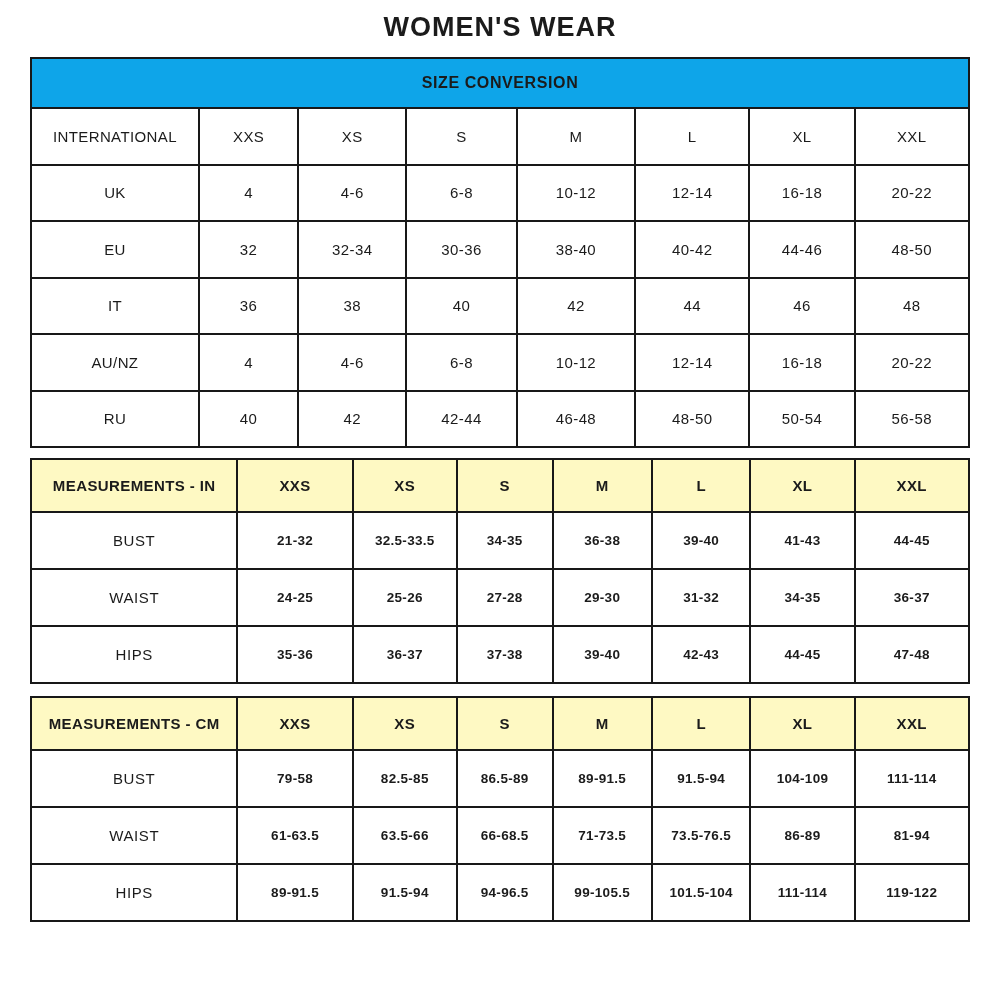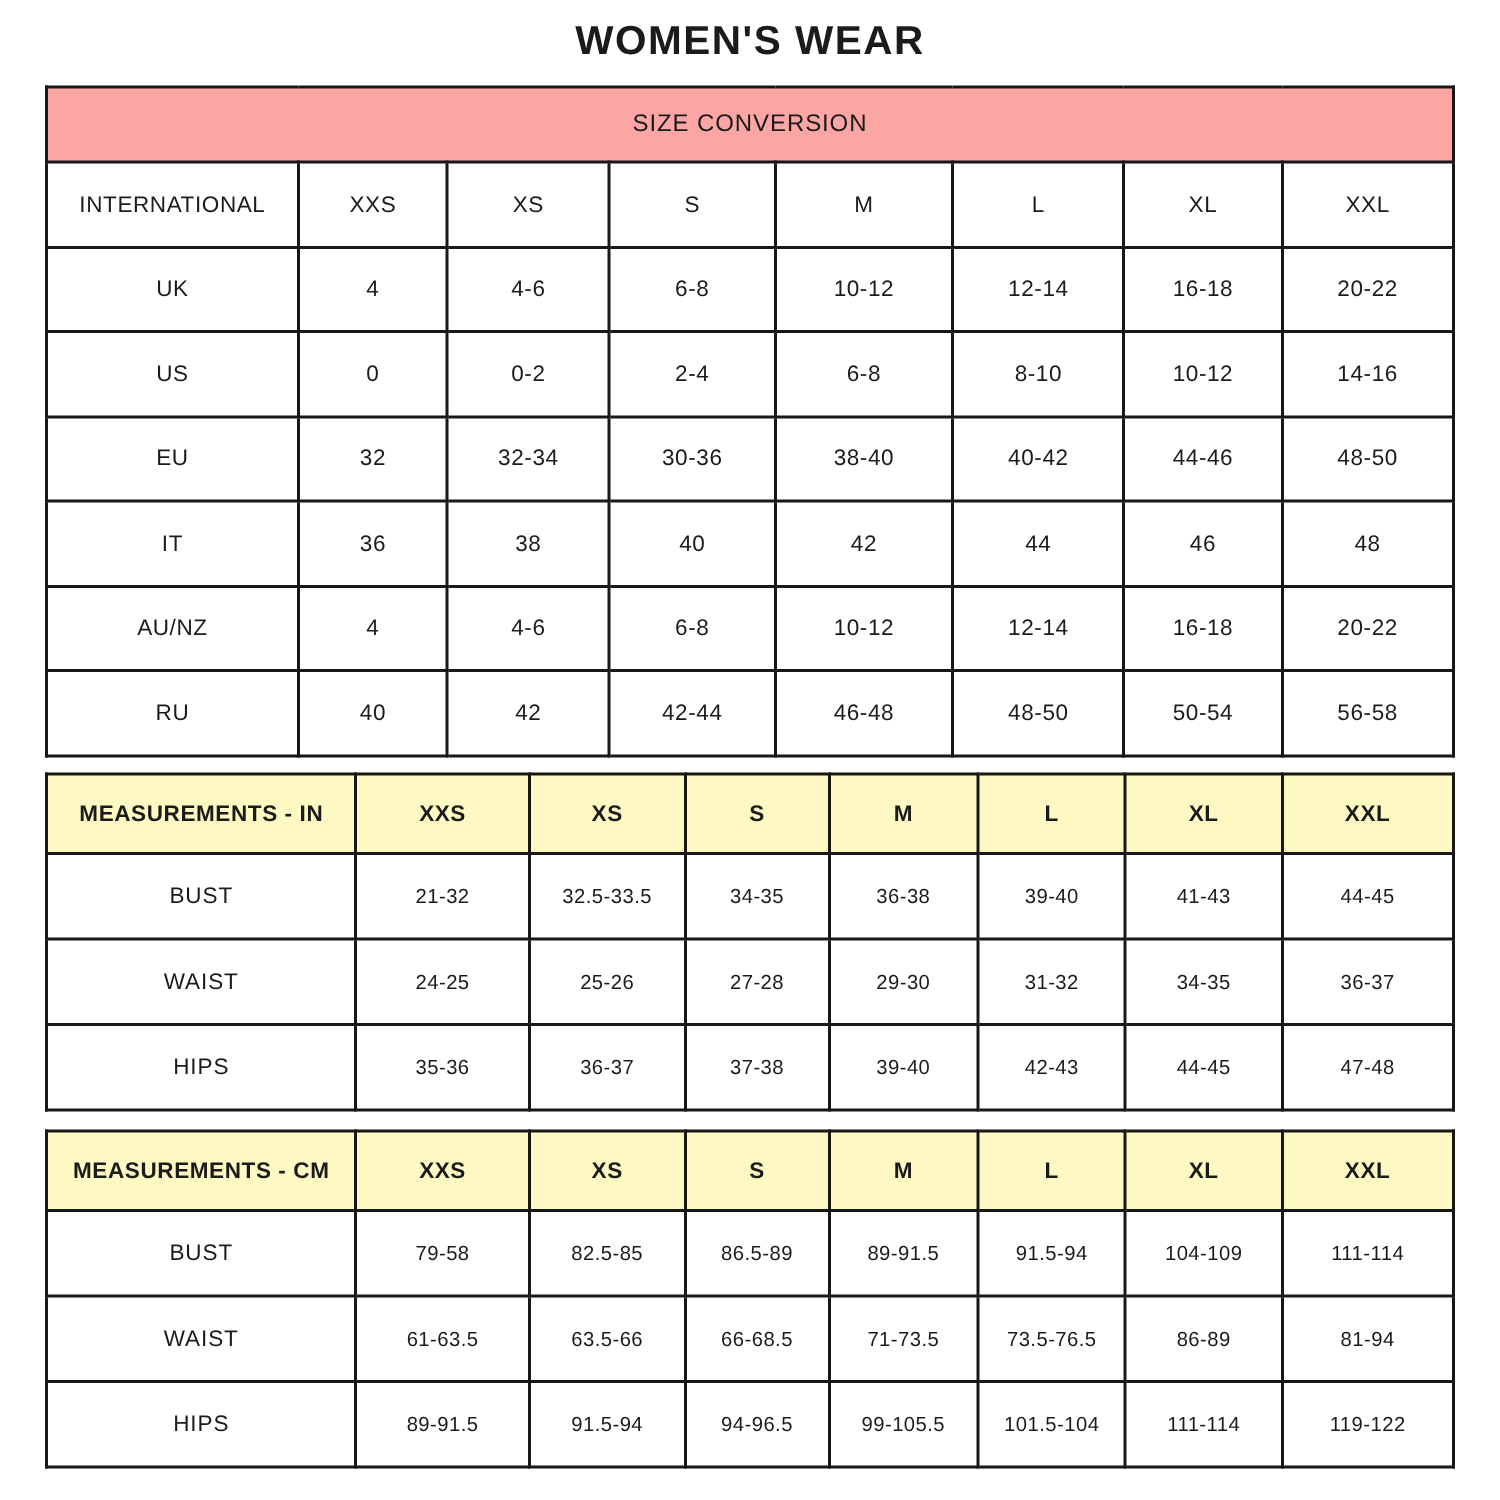--- a/index.html
+++ b/index.html
@@ -34,24 +34,24 @@
     border: 2px solid #181818;
     text-align: center;
     vertical-align: middle;
     color: #1b1b1b;
     background: #ffffff;
     padding: 0 2px;
   }
   
   table.conv { margin-bottom: 10px; }
   table.conv th.banner {
-    background: #fca5a5;
+    background: #0ea5e9;
     height: 50px;
     font-size: 16px;
-    font-weight: 400;
+    font-weight: 700;
     letter-spacing: 0.6px;
   }
   table.conv td {
     height: 56.5px;
     font-size: 15px;
     font-weight: 400;
     letter-spacing: 0.4px;
   }
   
   table.meas { margin-bottom: 12px; }
@@ -64,21 +64,21 @@
   }
   table.meas td.rowlabel {
     font-size: 15px;
     font-weight: 400;
     letter-spacing: 0.6px;
     border-radius: 12px;
   }
   table.meas td {
     height: 57px;
     font-size: 13.5px;
-    font-weight: 400;
+    font-weight: 700;
     letter-spacing: 0.3px;
   }
 </style>
 </head>
 <body>
 
 <div class="page">
 
   <div class="page-title">WOMEN'S WEAR</div>
 
@@ -109,30 +109,20 @@
     </tr>
     <tr>
       <td>UK</td>
       <td>4</td>
       <td>4-6</td>
       <td>6-8</td>
       <td>10-12</td>
       <td>12-14</td>
       <td>16-18</td>
       <td>20-22</td>
-    </tr>
-    <tr>
-      <td>US</td>
-      <td>0</td>
-      <td>0-2</td>
-      <td>2-4</td>
-      <td>6-8</td>
-      <td>8-10</td>
-      <td>10-12</td>
-      <td>14-16</td>
     </tr>
     <tr>
       <td>EU</td>
       <td>32</td>
       <td>32-34</td>
       <td>30-36</td>
       <td>38-40</td>
       <td>40-42</td>
       <td>44-46</td>
       <td>48-50</td>

